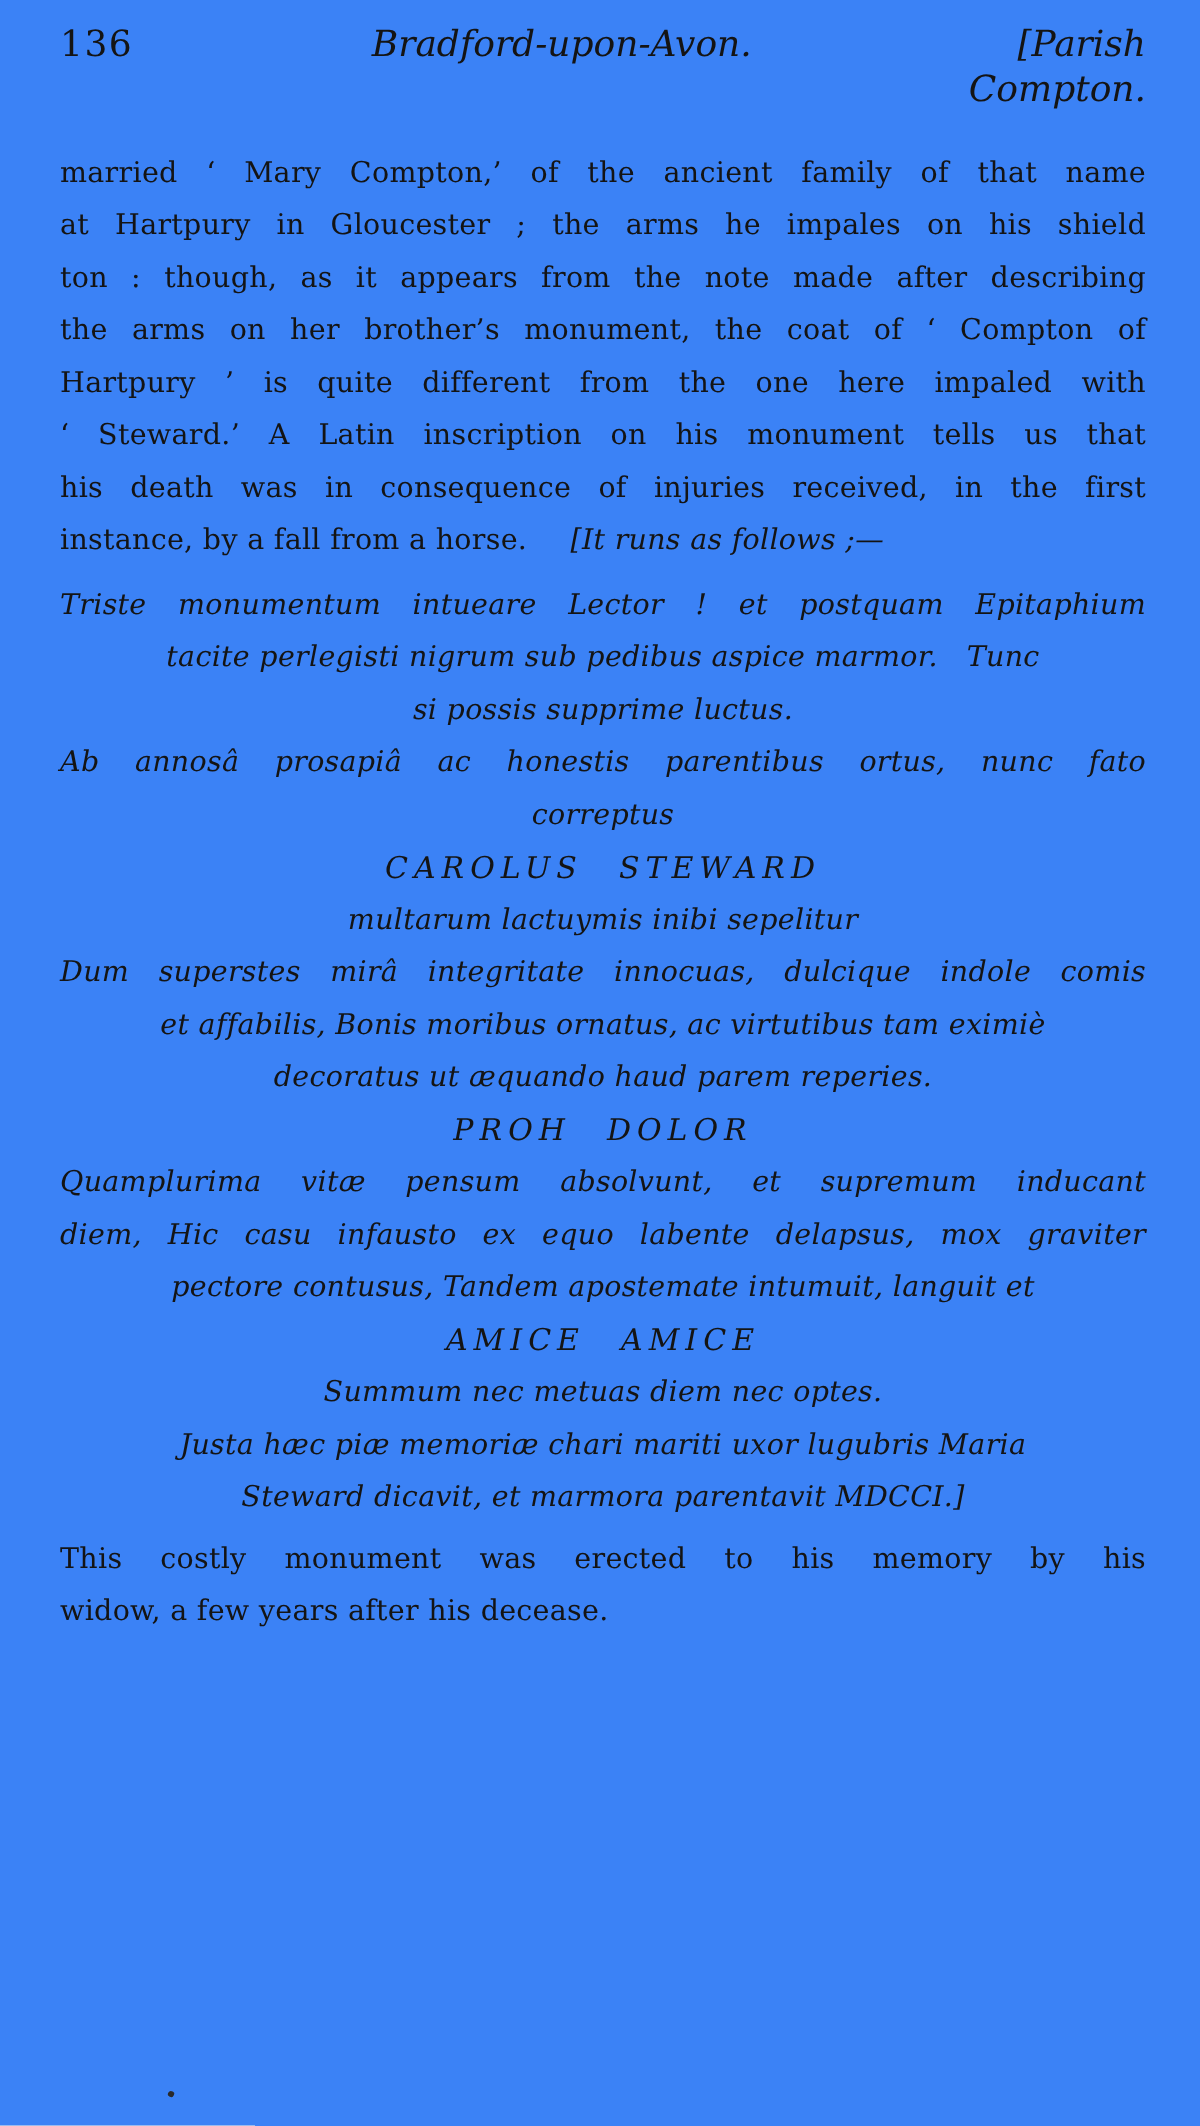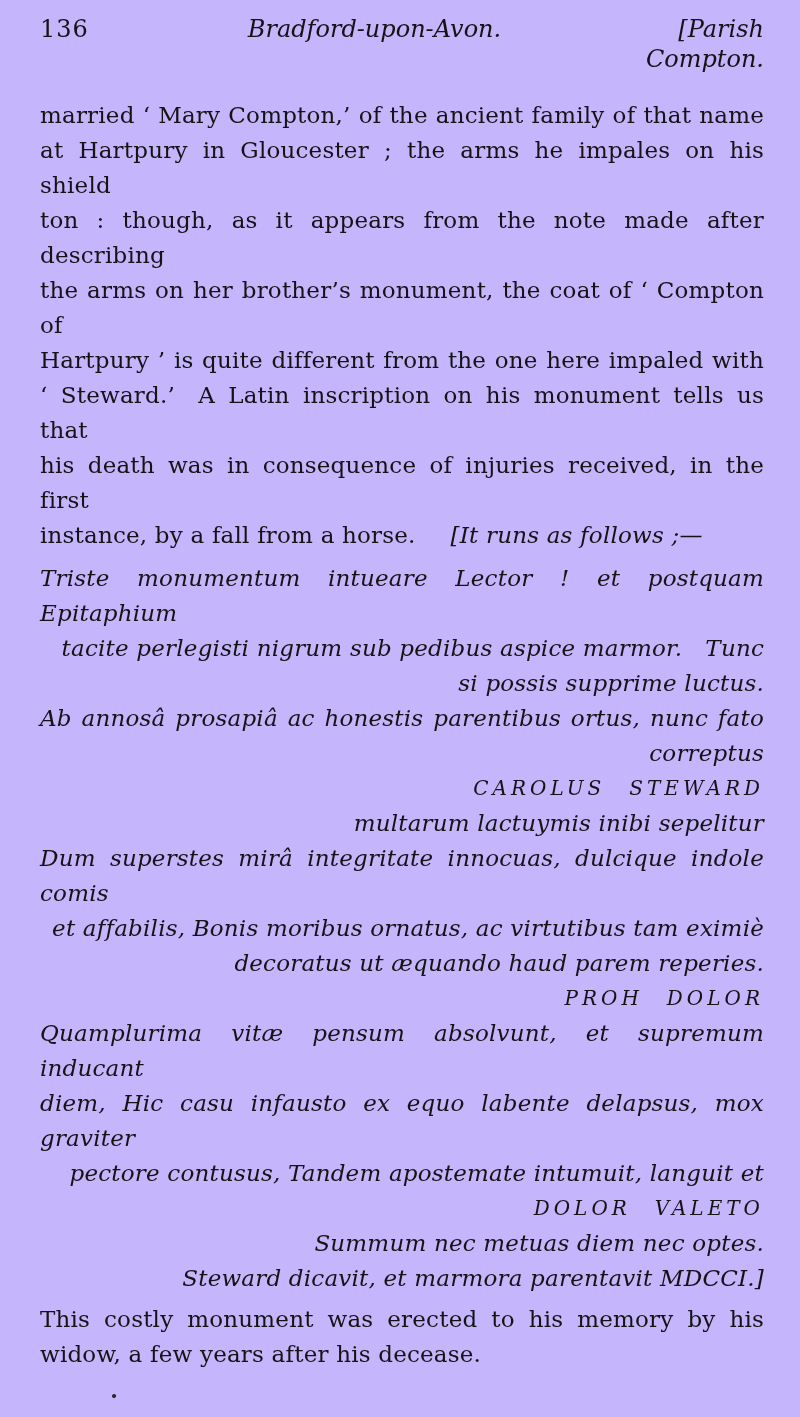--- a/index.html
+++ b/index.html
@@ -1,47 +1,47 @@
 <!DOCTYPE html>
 <html><head>
 <meta charset="utf-8">
 <style>
   html, body { margin: 0; padding: 0; background: #e8e8e8; }
   .page {
     position: relative;
     width: 800px;
     height: 1417px;
     margin: 0 auto;
-    background: #c4b5fd;
+    background: #3b82f6;
     color: #141414;
     font-family: "DejaVu Serif", "Liberation Serif", serif;
     overflow: hidden;
     box-sizing: border-box;
     padding: 14px 36px 0 40px;
   }
   
   .running-head {
     display: flex;
     align-items: baseline;
     font-size: 24px;
     line-height: 30px;
   }
   .running-head .rh-left  { width: 150px; text-align: left; font-style: normal; letter-spacing: 1px; }
   .running-head .rh-center{ flex: 1; text-align: center; font-style: italic; }
   .running-head .rh-right { width: 205px; text-align: right; font-style: italic; }
 
   
   .line {
-    font-size: 23px;
+    font-size: 19px;
     line-height: 35px;
     letter-spacing: 0.2px;
   }
   .line.j { text-align: justify; text-align-last: justify; }
   .line.l { text-align: left; }
-  .line.c { text-align: right; }
+  .line.c { text-align: center; }
   .line.caps { font-size: 20px; letter-spacing: 4px; line-height: 35px; }
 
   .seg-r  { font-style: normal; }
   .seg-i  { font-style: italic; margin-top: 13px; }
 
   
   .para1       { margin-top: 24px; }
   .inscription { margin-top: 8px; font-style: italic; }
   .para2       { margin-top: 6px; }
   .ink-speck {
@@ -85,22 +85,23 @@
       <div class="line c"><span class="seg-i">correptus</span></div>
       <div class="line c caps"><span class="seg-i">CAROLUS STEWARD</span></div>
       <div class="line c"><span class="seg-i">multarum lactuymis inibi sepelitur</span></div>
       <div class="line j"><span class="seg-i">Dum superstes mirâ integritate innocuas, dulcique indole comis</span></div>
       <div class="line c"><span class="seg-i">et affabilis, Bonis moribus ornatus, ac virtutibus tam eximiè</span></div>
       <div class="line c"><span class="seg-i">decoratus ut æquando haud parem reperies.</span></div>
       <div class="line c caps"><span class="seg-i">PROH DOLOR</span></div>
       <div class="line j"><span class="seg-i">Quamplurima vitæ pensum absolvunt, et supremum inducant</span></div>
       <div class="line j"><span class="seg-i">diem, Hic casu infausto ex equo labente delapsus, mox graviter</span></div>
       <div class="line c"><span class="seg-i">pectore contusus, Tandem apostemate intumuit, languit et</span></div>
-      <div class="line c caps"><span class="seg-i">DOLOR VALETO</span></div>
+      <div class="line c caps"><span class="seg-i">AMICE AMICE</span></div>
       <div class="line c"><span class="seg-i">Summum nec metuas diem nec optes.</span></div>
+      <div class="line c"><span class="seg-i">Justa hæc piæ memoriæ chari mariti uxor lugubris Maria</span></div>
       <div class="line c"><span class="seg-i">Steward dicavit, et marmora parentavit MDCCI.]</span></div>
     </div>
 
   <div class="para2">
       <div class="line j"><span class="seg-r">This costly monument was erected to his memory by his</span></div>
       <div class="line l"><span class="seg-r">widow, a few years after his decease.</span></div>
     </div>
 
   <div class="ink-speck"></div>
 

